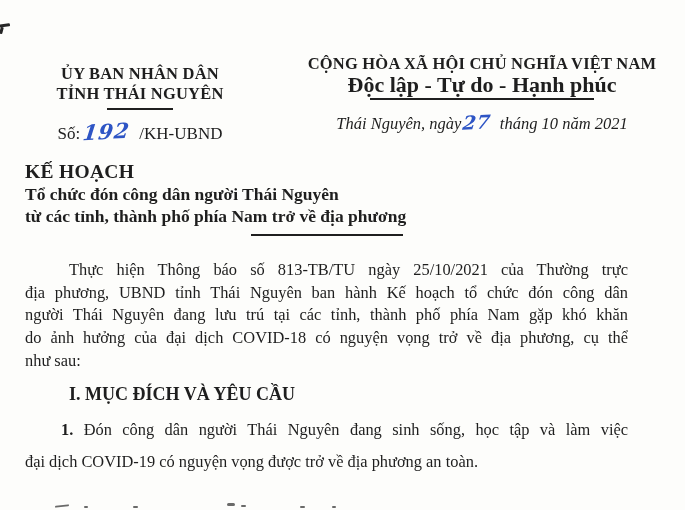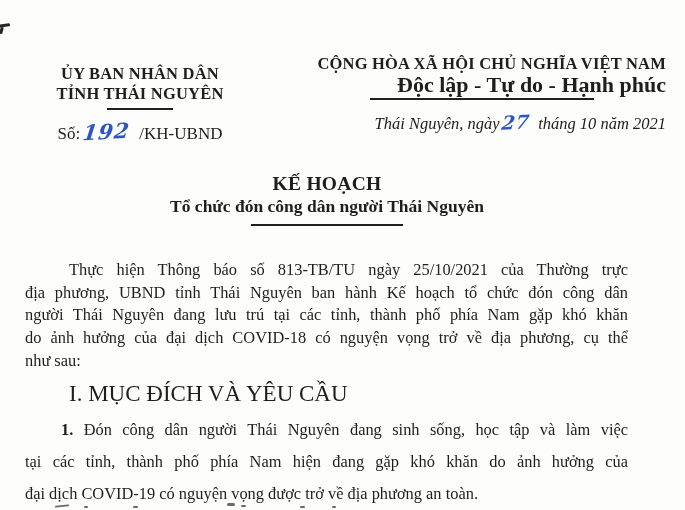--- a/index.html
+++ b/index.html
@@ -10,48 +10,48 @@
     overflow:hidden;
     font-family:"Liberation Serif","DejaVu Serif",serif;
     color:#1e1e1e;
   }
   
   .artifact{position:absolute;background:#262626;border-radius:1px;}
   .a1{left:-2px;top:24px;width:12px;height:3px;transform:rotate(-8deg);}
   .a2{left:0px;top:27px;width:3px;height:7px;transform:rotate(14deg);}
   
   .hdr-left{position:absolute;left:40px;top:64px;width:200px;text-align:center;}
-  .hdr-right{position:absolute;left:298px;top:54px;width:368px;text-align:right;}
+  .hdr-right{position:absolute;left:298px;top:54px;width:368px;text-align:center;}
   .h-bold{font-weight:bold;font-size:16.5px;line-height:20px;letter-spacing:.2px;}
   .motto{font-weight:bold;font-size:22px;line-height:22px;}
   .rule{background:#1f1f1f;border:none;}
   .rule-left{width:66px;height:1.5px;margin:4px auto 0 auto;}
   .rule-right{width:224px;height:2px;margin:2px auto 0 auto;}
   .doc-number{margin-top:11px;font-size:17px;white-space:nowrap;}
   .dateline{margin-top:13px;font-style:italic;font-size:16.5px;white-space:nowrap;}
   .hand{
     display:inline-block;
     font-family:"DejaVu Serif",serif;
     font-style:italic;font-weight:bold;
     color:#2e55c5;
     transform:skewX(-10deg) rotate(-3deg);
   }
   .hand-num{font-size:21px;letter-spacing:1px;margin:0 5px 0 3px;line-height:1;}
   .hand-day{font-size:19px;letter-spacing:.5px;margin:0 9px 0 2px;line-height:1;}
   
-  .title-block{position:absolute;left:25px;top:172px;width:604px;text-align:center;}
+  .title-block{position:absolute;left:25px;top:160px;width:604px;}
   .doc-type{font-weight:bold;font-size:19.5px;line-height:23px;letter-spacing:.3px;}
   .subtitle{font-weight:bold;font-size:17.5px;line-height:22px;}
   .rule-title{width:152px;height:1.5px;margin:7px auto 0 auto;background:#1f1f1f;}
   
   .body-block{position:absolute;left:25px;top:259px;width:603px;font-size:16.4px;}
   .bline{line-height:22.7px;text-align:justify;text-align-last:justify;white-space:normal;}
   .bline.first{text-indent:44px;}
   .bline.last{text-align-last:left;}
-  .sec-heading{margin-top:9px;font-weight:normal;font-size:23px;line-height:24px;text-indent:44px;}
+  .sec-heading{margin-top:9px;font-weight:bold;font-size:18px;line-height:24px;text-indent:44px;}
   .item{margin-top:12px;}
   .iline{line-height:24px;text-align:justify;text-align-last:justify;margin-top:8px;}
   .iline.first{text-indent:36px;}
   .iline.last{text-align-last:left;}
   .marker{font-weight:bold;}
   
   .fg{position:absolute;background:#383838;height:2px;border-radius:1px;opacity:.75;}
 </style>
 </head>
 <body>
@@ -76,40 +76,40 @@
     <div class="motto">Độc lập - Tự do - Hạnh phúc</div>
     <div class="rule rule-right"></div>
     <div class="dateline">
       <span>Thái Nguyên, ngày</span><span class="hand hand-day">27</span><span>tháng 10 năm 2021</span>
     </div>
   </div>
 
   <div class="title-block">
     <div class="doc-type">KẾ HOẠCH</div>
     <div class="subtitle">Tổ chức đón công dân người Thái Nguyên</div>
+    <div class="subtitle">từ các tỉnh, thành phố phía Nam trở về địa phương</div>
     <div class="rule-title"></div>
   </div>
 
   <div class="body-block">
     <div>
       <div class="bline first">Thực hiện Thông báo số 813-TB/TU ngày 25/10/2021 của Thường trực</div>
       <div class="bline">địa phương, UBND tỉnh Thái Nguyên ban hành Kế hoạch tổ chức đón công dân</div>
       <div class="bline">người Thái Nguyên đang lưu trú tại các tỉnh, thành phố phía Nam gặp khó khăn</div>
       <div class="bline">do ảnh hưởng của đại dịch COVID-18 có nguyện vọng trở về địa phương, cụ thể</div>
       <div class="bline last">như sau:</div>
     </div>
 
     <div class="sec-heading">I. MỤC ĐÍCH VÀ YÊU CẦU</div>
 
     <div class="item">
       <div class="iline first">
         <span class="marker">1.</span>
         <span>Đón công dân người Thái Nguyên đang sinh sống, học tập và làm việc</span>
       </div>
-      <div class="iline">tại các tỉnh, thành phố phía Nam hiện đang gặp khó khăn do ảnh hưởng của</div>
       <div class="iline last">đại dịch COVID-19 có nguyện vọng được trở về địa phương an toàn.</div>
     </div>
   </div>
 
   <div>
     <div class="fg" style="left:55px;top:505px;width:14px;transform:rotate(-6deg);"></div>
     <div class="fg" style="left:84px;top:506px;width:4px;"></div>
     <div class="fg" style="left:133px;top:506px;width:5px;"></div>
     <div class="fg" style="left:227px;top:503px;width:8px;height:3px;border-radius:2px;"></div>
     <div class="fg" style="left:241px;top:505px;width:5px;"></div>

